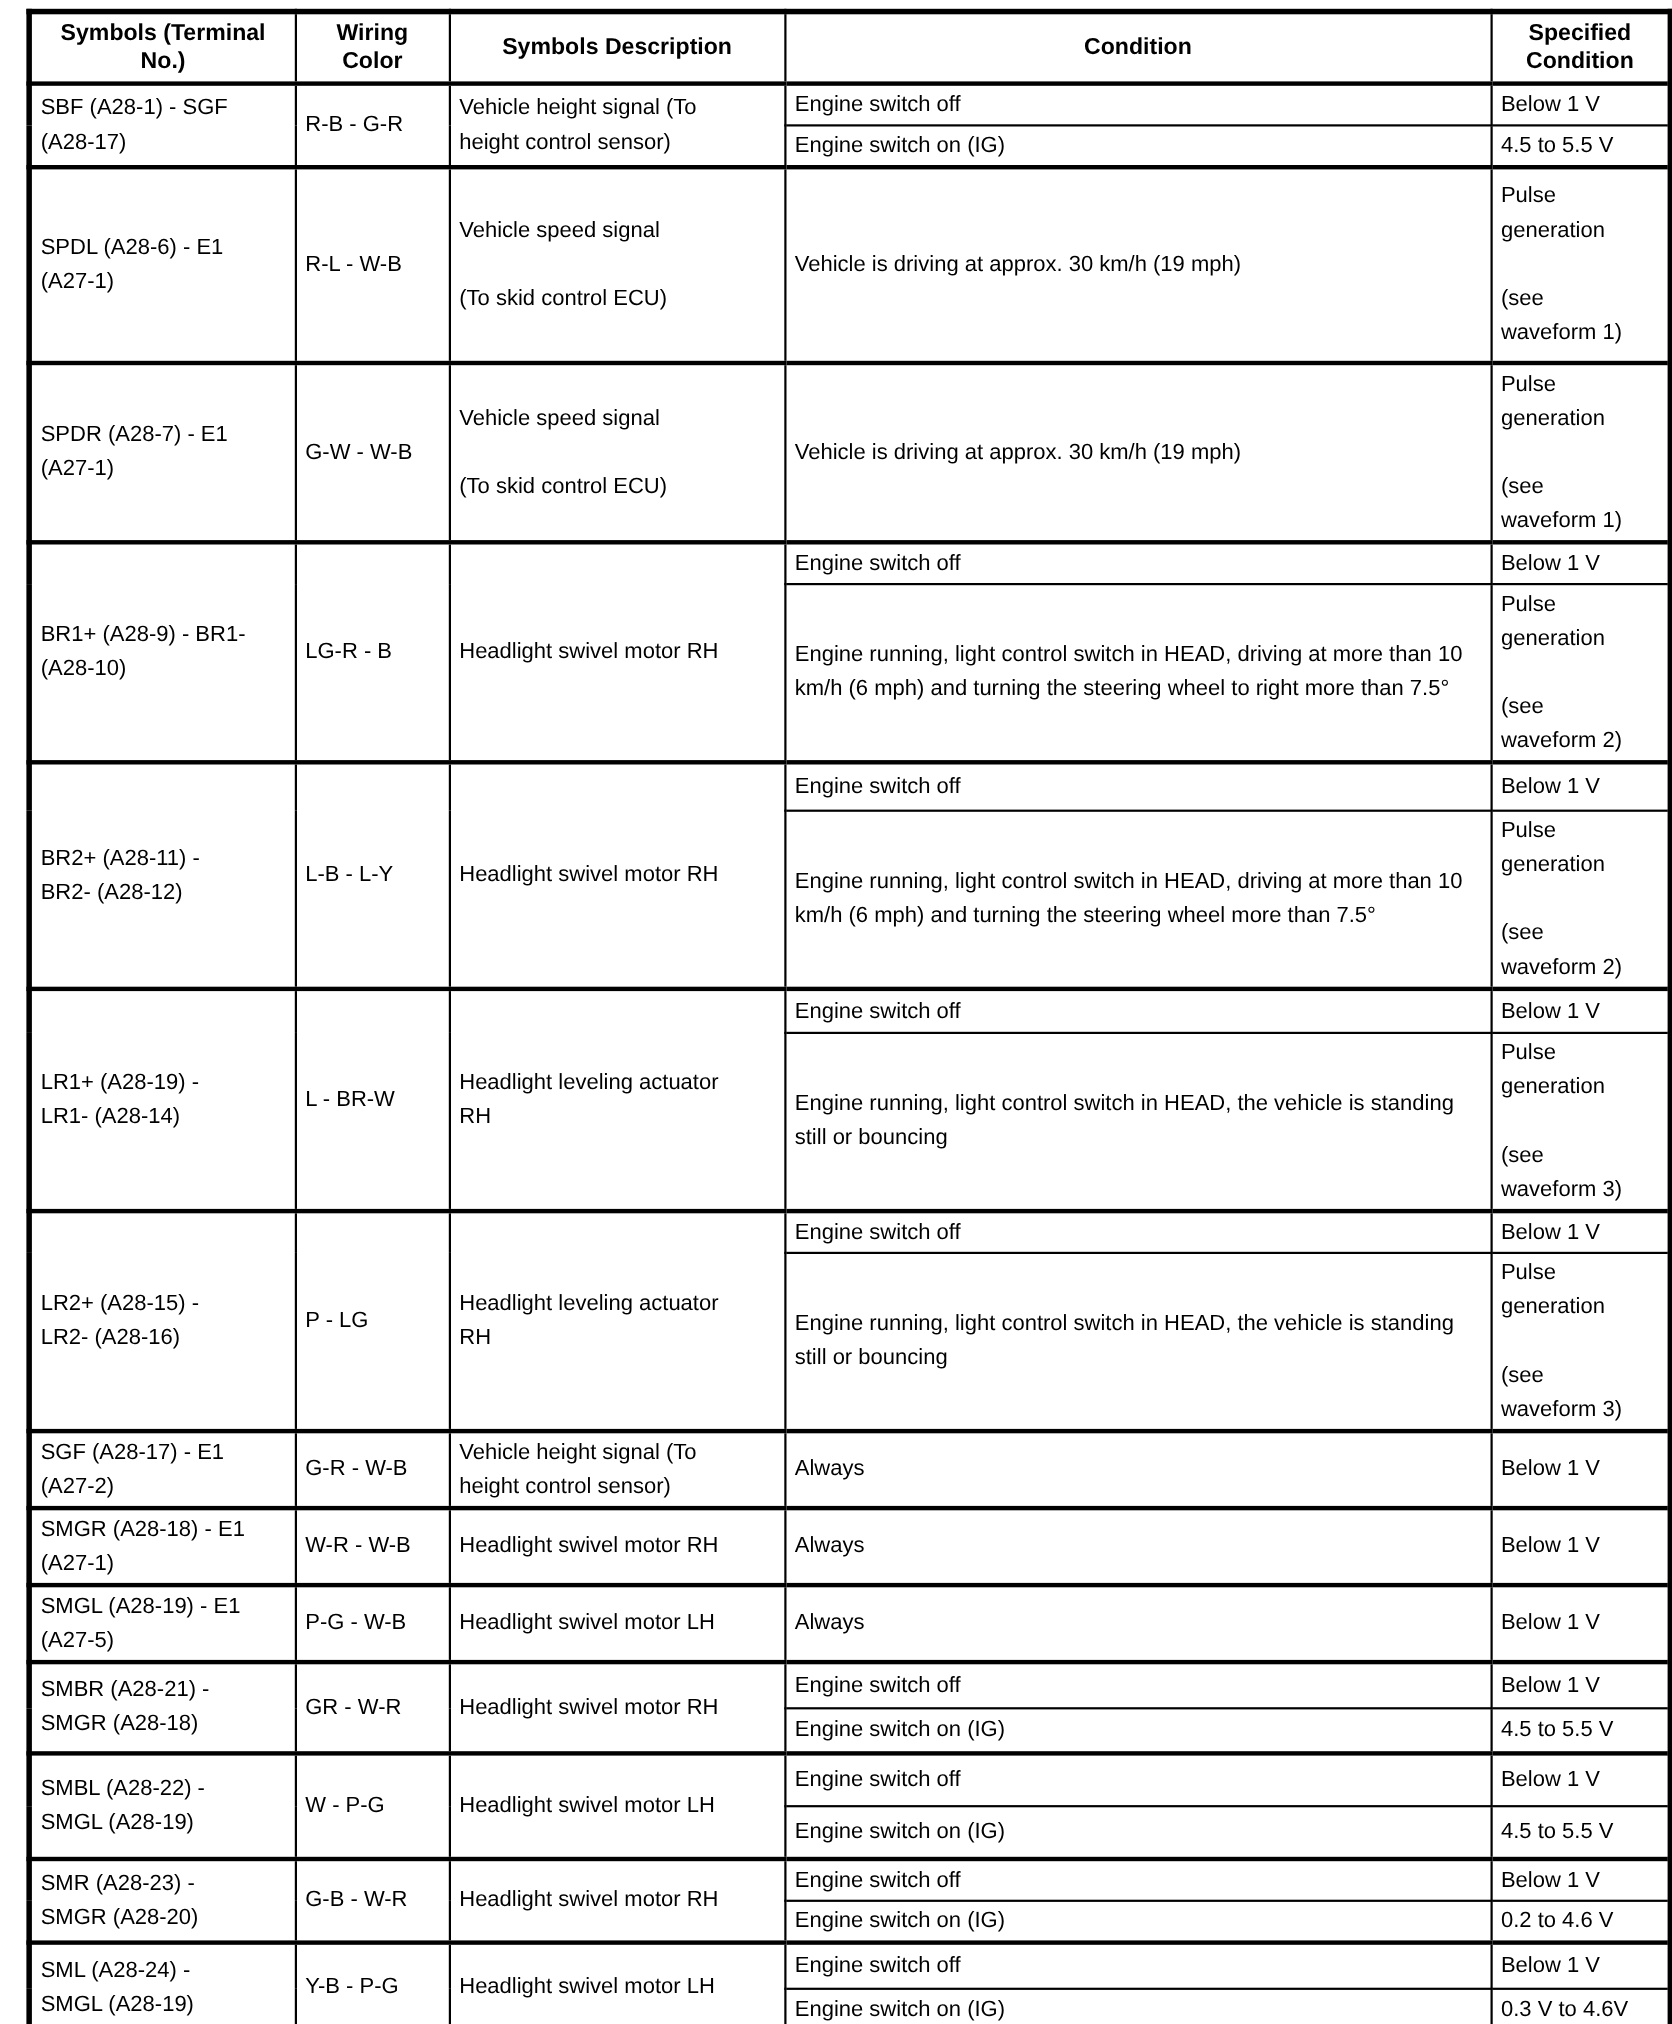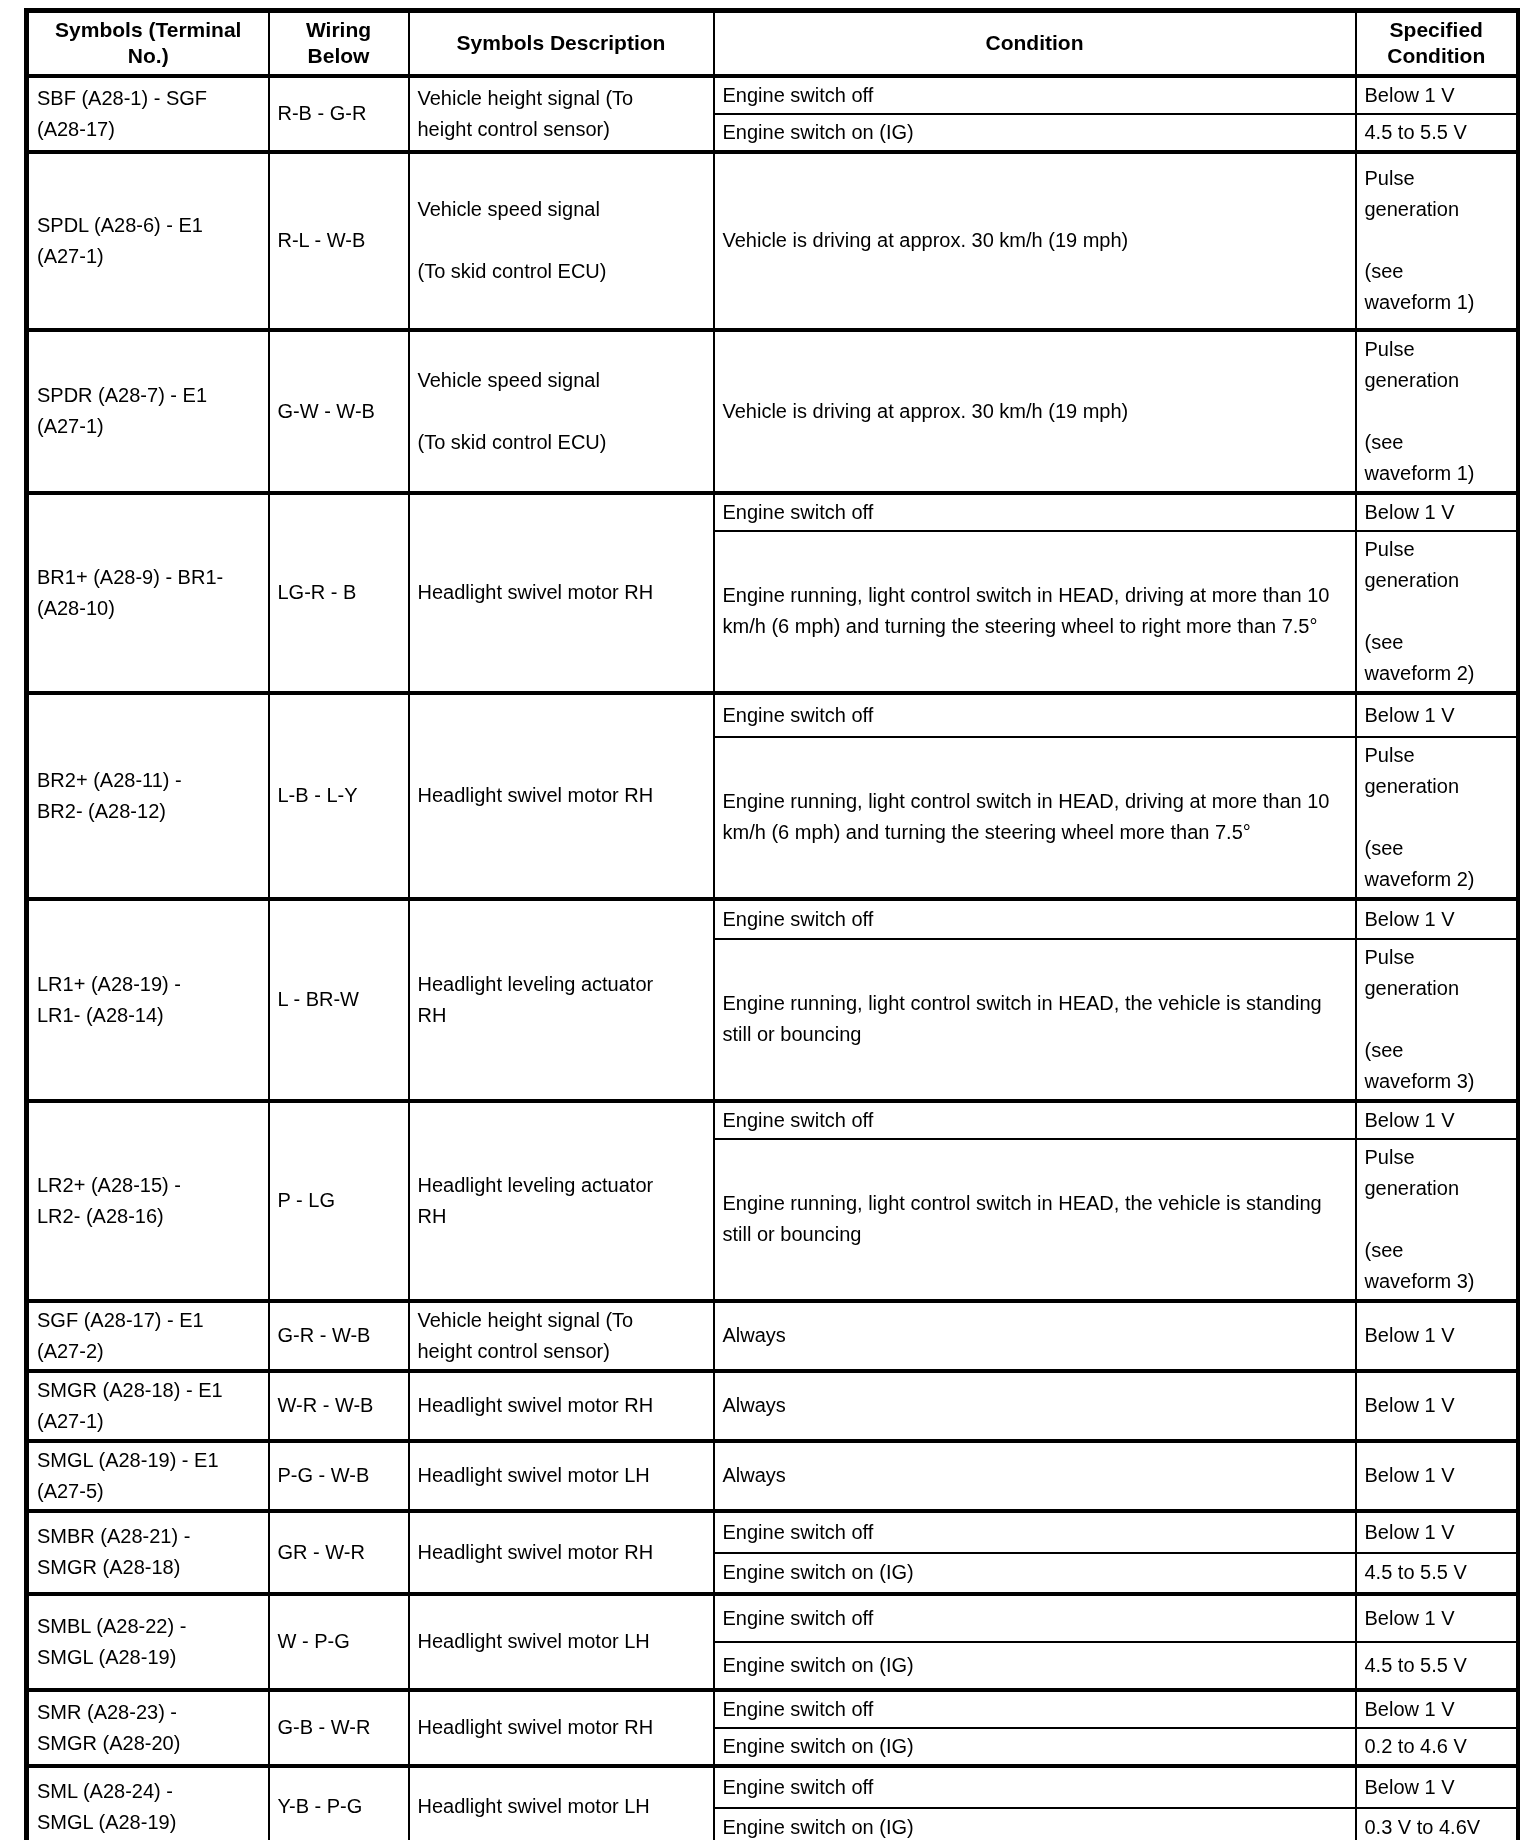--- a/index.html
+++ b/index.html
@@ -64,21 +64,21 @@
       <col class="c-color">
       <col class="c-desc">
       <col class="c-cond">
       <col class="c-spec">
     </colgroup>
     <thead>
       <tr>
         <th>Symbols (Terminal
 No.)</th>
         <th>Wiring
-Below</th>
+Color</th>
         <th>Symbols Description</th>
         <th>Condition</th>
         <th>Specified
 Condition</th>
       </tr>
     </thead>
     <tbody>
 
     <tr class="group-start">
           <td rowspan="2">SBF (A28-1) - SGF

